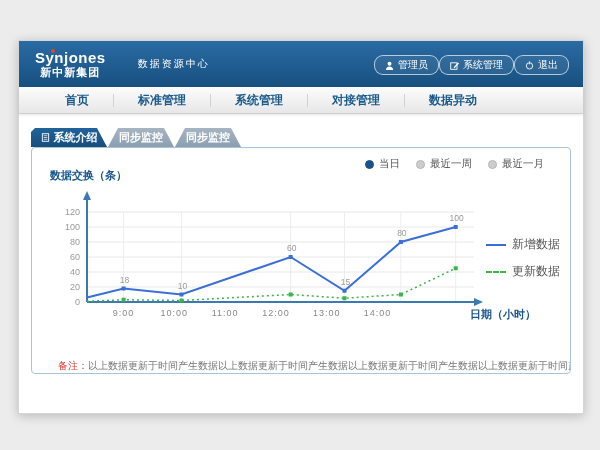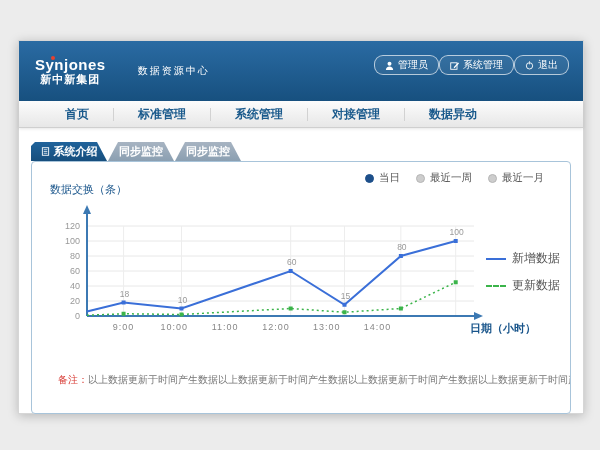--- a/index.html
+++ b/index.html
@@ -1,44 +1,44 @@
 <!DOCTYPE html>
 <html><head>
 <meta charset="utf-8">
 <style>
   html,body{margin:0;padding:0}
   body{width:600px;height:450px;background:#ececec;font-family:"Liberation Sans",sans-serif;position:relative;overflow:hidden}
   .card{position:absolute;left:18px;top:40px;width:564px;height:372px;background:#fff;border:1px solid #d6d6d6;box-shadow:0 2px 10px rgba(0,0,0,.22)}
   
-  .header{height:60px;background:linear-gradient(#2a6ba3,#17507f);display:flex;align-items:center;position:relative}
+  .header{height:46px;background:linear-gradient(#2a6ba3,#17507f);display:flex;align-items:center;position:relative}
   .brand{margin-left:16px;color:#fff;text-align:center;position:relative}
   .brand-name{font-size:15px;font-weight:bold;letter-spacing:.5px;line-height:16px}
   .brand-sub{font-size:11px;font-weight:bold;line-height:12px;letter-spacing:1px}
   .accent-dot{position:absolute;left:16px;top:-1px;width:4px;height:4px;border-radius:50%;background:#e8412f}
   .app-title{color:#fff;font-size:10px;margin-left:32px;letter-spacing:2px}
   .header-actions{position:absolute;right:14px;top:14px;display:flex;}
   .pill{display:flex;align-items:center;gap:4px;height:18px;padding:0 10px;border:1px solid rgba(255,255,255,.65);border-radius:9px;color:#fff;font-size:10px;background:rgba(255,255,255,.07);cursor:pointer}
   .pill svg{display:block}
   
   .nav{height:26px;background:linear-gradient(#fcfcfc,#e7e7e7);border-bottom:1px solid #cfcfcf;display:flex;align-items:center;padding-left:22px;box-shadow:0 1px 3px rgba(0,0,0,.10)}
   .nav-item{padding:0 24px;font-size:12px;font-weight:bold;color:#1a5a8c;border-right:1px solid #d2d2d2;line-height:13px;cursor:pointer}
   .nav-item:last-child{border-right:none}
   
   .content{padding:14px 12px 12px}
   .tabs{display:flex;height:19px}
   .tab{width:66px;margin-right:1px;position:relative;color:#fff;font-size:11px;font-weight:bold;display:flex;align-items:center;justify-content:center;gap:4px;cursor:pointer;background:linear-gradient(#a7b4c2,#8b9fb1);clip-path:polygon(10px 0,calc(100% - 10px) 0,100% 100%,0 100%)}
   .tab.active{width:76px;background:linear-gradient(#20639b,#164e7d);clip-path:polygon(0 4px,4px 0,calc(100% - 10px) 0,100% 100%,0 100%)}
-  .panel{position:relative;height:253px;border:1px solid #a8c4da;border-radius:4px;background:#fff;box-sizing:border-box}
+  .panel{position:relative;height:227px;border:1px solid #a8c4da;border-radius:4px;background:#fff;box-sizing:border-box}
   
   .filter{position:absolute;top:9px;right:26px;display:flex;gap:16px;align-items:center}
   .filter-opt{display:flex;align-items:center;gap:5px;font-size:10.5px;color:#555;cursor:pointer}
   .dot{width:9px;height:9px;border-radius:50%;background:#cdcdcd;border:1px solid #b5b5b5;box-sizing:border-box}
   .filter-opt.on .dot{background:#1d4f8a;border-color:#1d4f8a}
   
-  .ylab{position:absolute;left:18px;top:20px;font-size:11px;font-weight:normal;color:#19558b}
+  .ylab{position:absolute;left:18px;top:20px;font-size:11px;font-weight:bold;color:#19558b}
   .xlab{position:absolute;left:438px;top:159px;font-size:11px;font-weight:bold;color:#19558b}
   svg.chart{position:absolute;left:10px;top:40px}
   .legend{position:absolute;right:10px;top:88px}
   .legend-item{display:flex;align-items:center;gap:6px;margin-bottom:10px;font-size:12px;color:#555}
   .swatch{width:20px;height:0;border-top:2px solid #000}
   .footnote{position:absolute;left:0;right:0;top:211px;padding:0 26px;font-size:10px;color:#777;white-space:nowrap;overflow:hidden}
   .footnote .red{color:#d9403a}
 </style>
 </head>
 <body>

